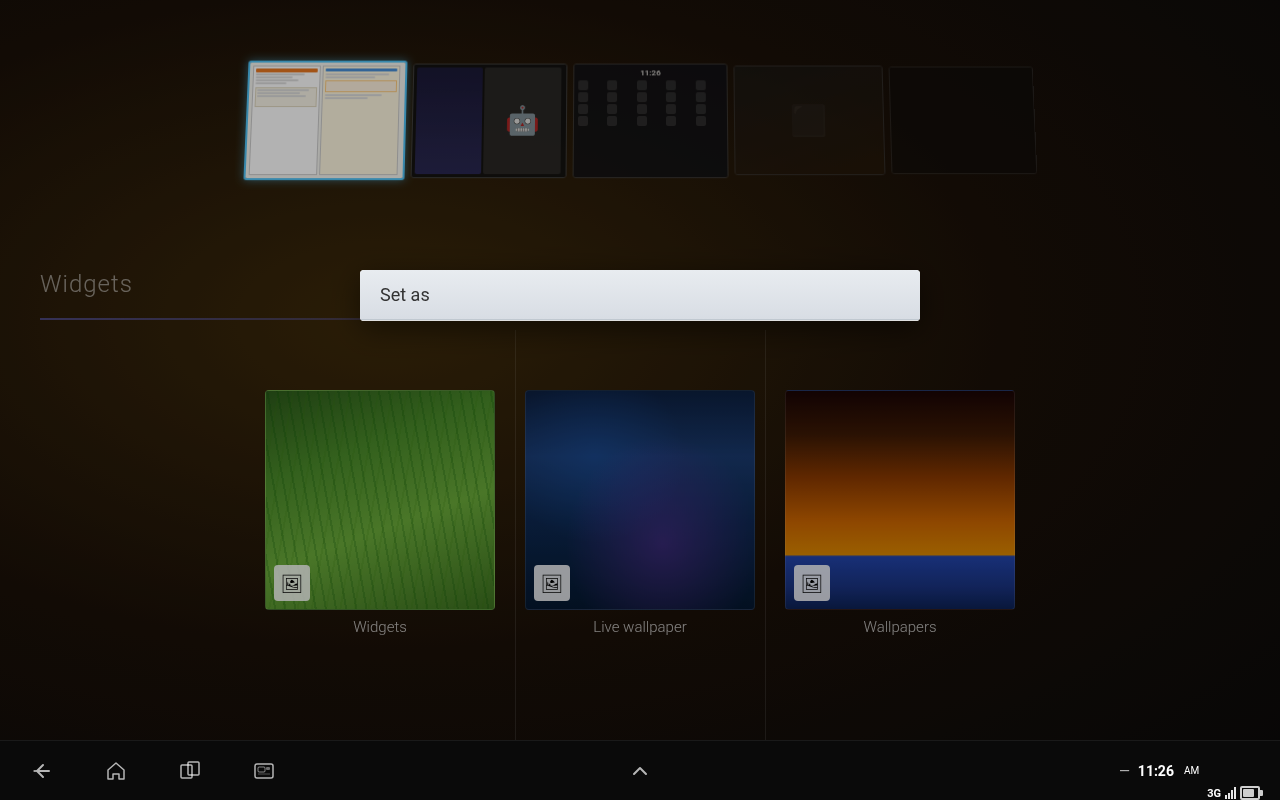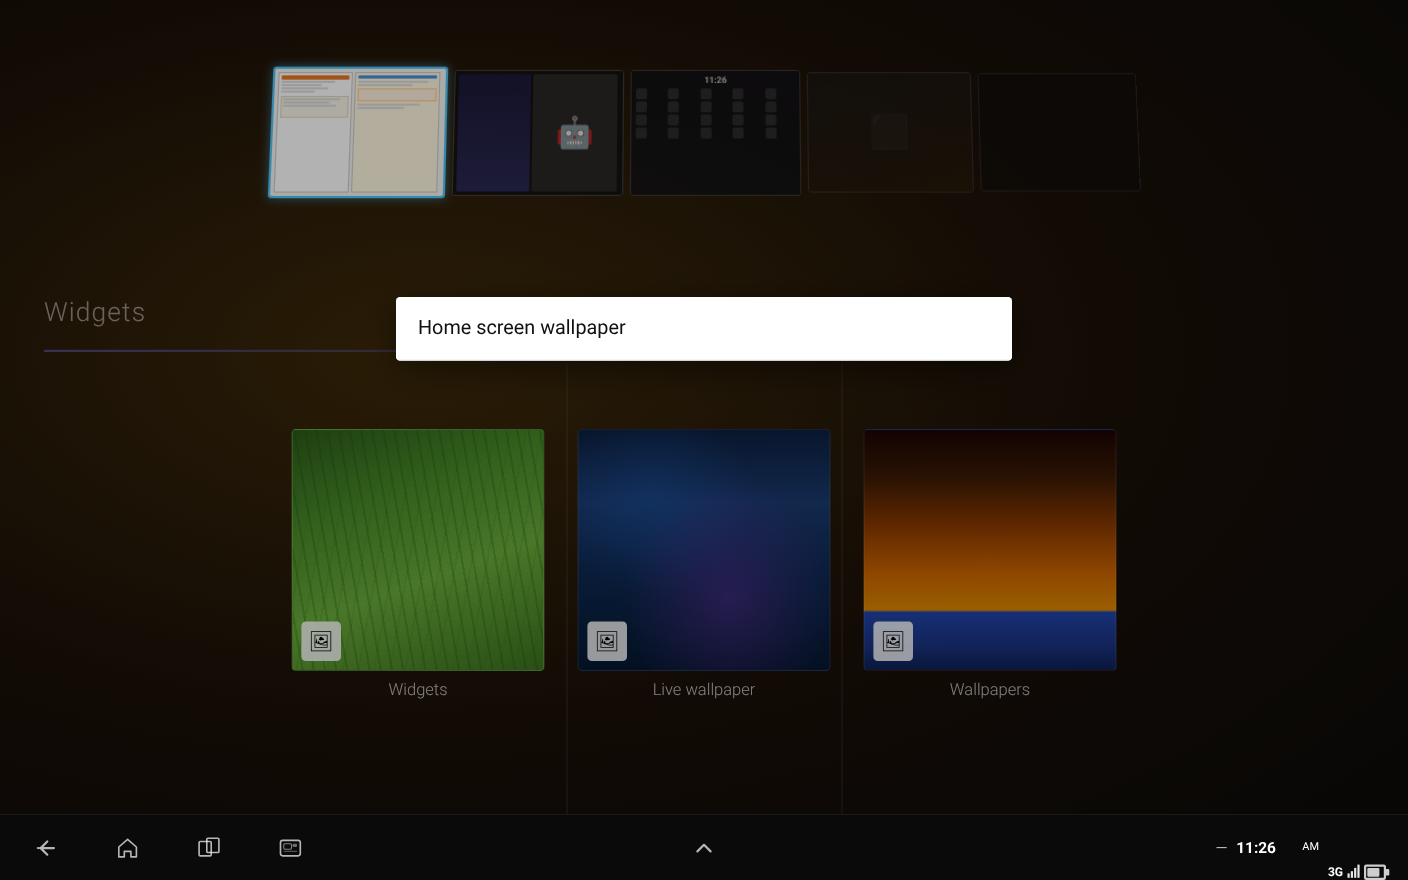--- a/index.html
+++ b/index.html
@@ -373,26 +373,27 @@
 
     .status-time {
       color: white;
       font-size: 14px;
       font-weight: bold;
     }
 
     .status-am {
       color: white;
       font-size: 10px;
-      margin-left: 16px;
+      margin-left: 2px;
       vertical-align: super;
     }
 
     .status-icons {
       display: flex;
+      align-items: center;
       gap: 4px;
       margin-top: 45px;
     }
 
     .status-dash {
       color: rgba(255,255,255,0.7);
       font-size: 14px;
     }
 
     .battery-icon {
@@ -548,22 +549,24 @@
       <div class="wallpaper-icon-badge">🖼</div>
     </div>
     <span class="wallpaper-name">Wallpapers</span>
   </div>
 
 </div>
 
 <div class="dialog-overlay">
   <div class="dialog-box">
 
-
-    <div class="dialog-item">Home screen wallpaper</div>
+    <div class="dialog-header">
+      <span class="dialog-title">Set as</span>
+    </div>
+
 
     <div class="dialog-divider"></div>
 
 
   </div>
 </div>
 
 <div class="nav-bar">
 
   <div class="nav-left">

